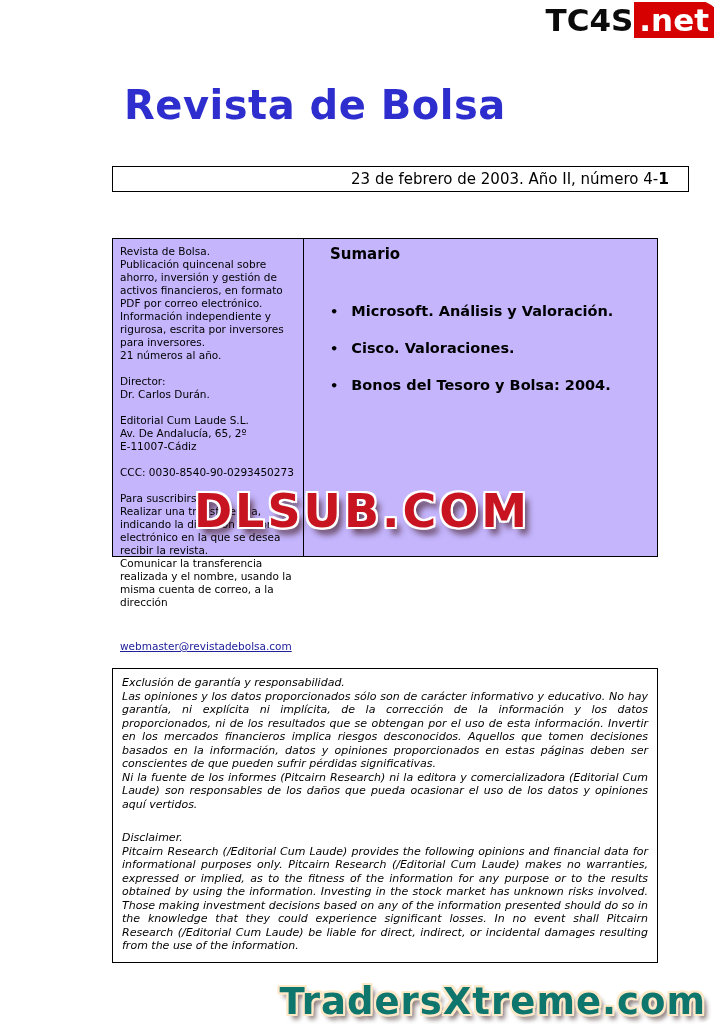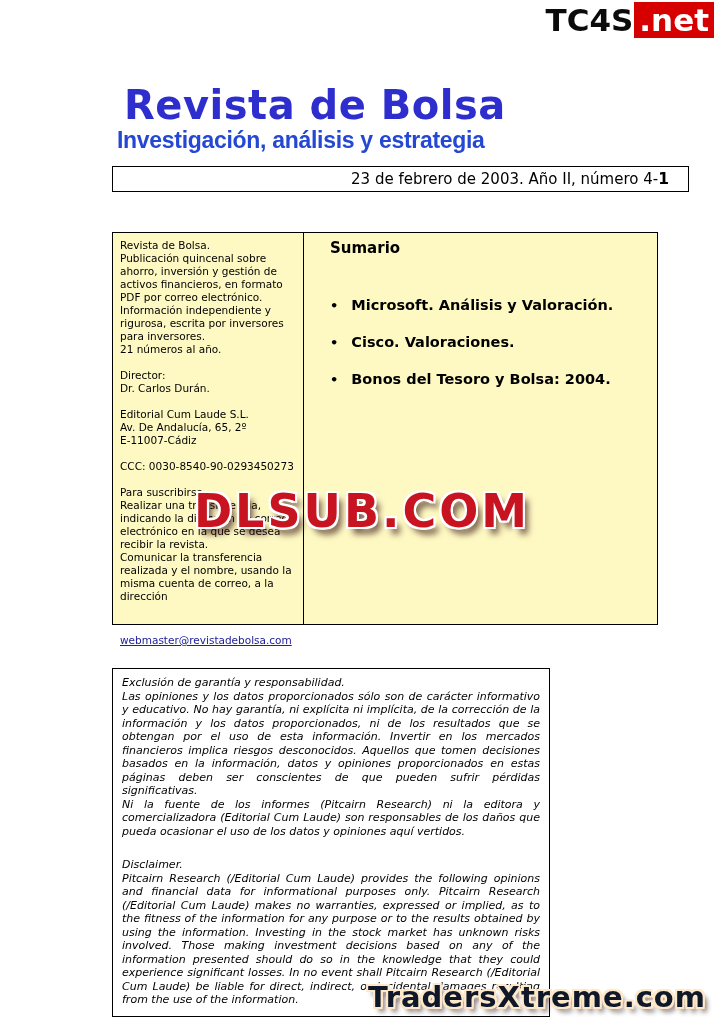--- a/index.html
+++ b/index.html
@@ -1,37 +1,37 @@
 <!DOCTYPE html>
 <html><head>
 <meta charset="utf-8">
 <style>
   html,body{margin:0;padding:0;background:#ffffff;}
   .page{
     position:relative;width:724px;height:1024px;margin:0 auto;background:#fff;
-    font-family:"DejaVu Sans", sans-serif;color:#000;overflow:hidden;
+    font-family:"DejaVu Sans", sans-serif;color:#000;overflow:hidden;border-radius:29px;
   }
   
   .logo{position:absolute;top:3px;right:10px;font-size:31px;font-weight:bold;line-height:34px;}
   .logo-main{color:#0b0b0b;}
   .logo-net{background:#d70000;color:#fff;padding:0 5px;margin-left:1px;}
 
   
   .title{position:absolute;left:116px;top:74px;margin:8px;font-size:40px;font-weight:bold;color:#2e2ecf;letter-spacing:0.5px;}
   .subtitle{position:absolute;left:117px;top:127px;margin:0;font-size:23px;font-weight:bold;color:#2447d4;
             font-family:"Liberation Sans", sans-serif;letter-spacing:-0.3px;}
 
   
   .datebox{position:absolute;left:112px;top:166px;width:556px;height:24px;border:1px solid #000;
            text-align:right;font-size:15px;line-height:24px;padding-right:19px;}
   .datebox b{font-size:15.5px;}
 
   
-  .main-table{position:absolute;left:112px;top:232px;width:546px;height:393px;border:1px solid #000;
-              display:flex;box-sizing:border-box;background:#fef9c3;}
+  .main-table{position:absolute;left:112px;top:238px;width:546px;height:319px;border:1px solid #000;
+              display:flex;box-sizing:border-box;background:#c4b5fd;}
   .left-cell{width:191px;border-right:1px solid #000;padding:6px 7px;font-size:10.5px;line-height:13px;
              box-sizing:border-box;}
   .left-cell p{margin:0 0 13px 0;white-space:pre-line;}
   .email{color:#20209a;text-decoration:underline;cursor:pointer;display:inline-block;margin-top:18px;}
   .right-cell{flex:1;padding:6px 10px;box-sizing:border-box;}
   .sumario-heading{font-weight:bold;font-size:15px;margin-left:16px;}
   .sumario-list{margin:40px 0 0 0;padding:0 0 0 16px;list-style:none;}
   .sumario-list li{margin-bottom:21px;font-weight:bold;font-size:14.5px;display:flex;gap:13px;align-items:baseline;}
   .bullet{font-size:13px;}
 
@@ -39,46 +39,45 @@
   .watermark-center{
     position:absolute;top:484px;left:50%;transform:translateX(-50%);
     font-size:46px;font-weight:bold;color:#c81420;letter-spacing:3px;white-space:nowrap;
     text-shadow:
       -2px -2px 0 #fff, 2px -2px 0 #fff, -2px 2px 0 #fff, 2px 2px 0 #fff,
       0 -2px 0 #fff, 0 2px 0 #fff, -2px 0 0 #fff, 2px 0 0 #fff,
       5px 7px 6px rgba(50,10,10,0.65);
   }
 
   
-  .disclaimer{position:absolute;left:112px;top:668px;width:438px;border:1px solid #000;box-sizing:border-box;
+  .disclaimer{position:absolute;left:112px;top:668px;width:546px;border:1px solid #000;box-sizing:border-box;
               padding:7px 9px 9px 9px;font-style:italic;font-size:11px;line-height:13.5px;text-align:justify;}
   .disclaimer p{margin:0;white-space:pre-line;}
   .disclaimer .gap{margin-top:20px;}
 
   
   .watermark-bottom{
     position:absolute;top:980px;right:18px;
-    font-size:29px;font-weight:bold;color:#0f172a;letter-spacing:1px;white-space:nowrap;
+    font-size:37px;font-weight:bold;color:#0f766e;letter-spacing:1px;white-space:nowrap;
     text-shadow:
       -2px -2px 0 #fde8c8, 2px -2px 0 #fde8c8, -2px 2px 0 #fde8c8, 2px 2px 0 #fde8c8,
       0 -2px 0 #fde8c8, 0 2px 0 #fde8c8, -2px 0 0 #fde8c8, 2px 0 0 #fde8c8,
       4px 5px 5px rgba(40,10,10,0.6);
   }
 </style>
 </head>
 <body>
 
 <div class="page">
 
   <div class="logo">
     <span class="logo-main">TC4S</span><span class="logo-net">.net</span>
   </div>
 
   <h1 class="title">Revista de Bolsa</h1>
-  <h2 class="subtitle">Investigación, análisis y estrategia</h2>
 
   <div class="datebox">
     <span>23 de febrero de 2003. Año II, número 4-</span><b>1</b>
   </div>
 
   <div class="main-table">
     <div class="left-cell">
       <p>Revista de Bolsa.
 Publicación quincenal sobre ahorro, inversión y gestión de activos financieros, en formato PDF por correo electrónico. Información independiente y rigurosa, escrita por inversores para inversores.
 21 números al año.</p>

